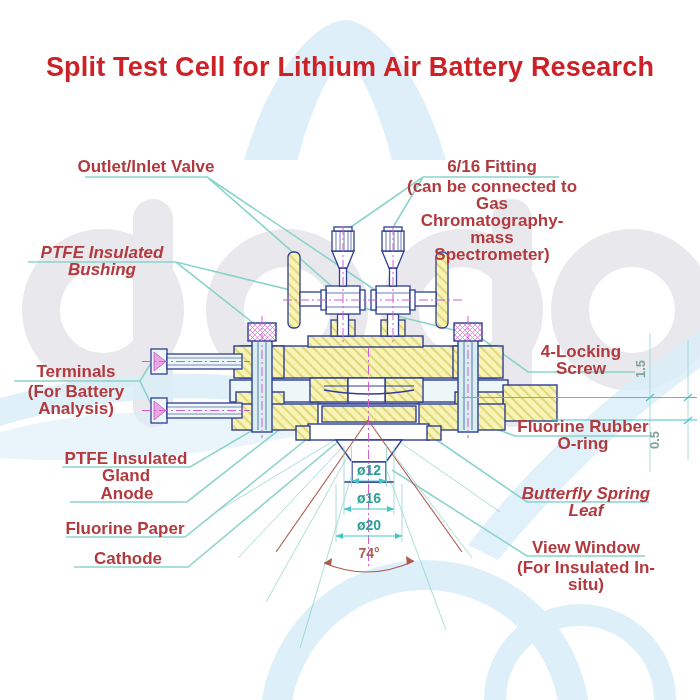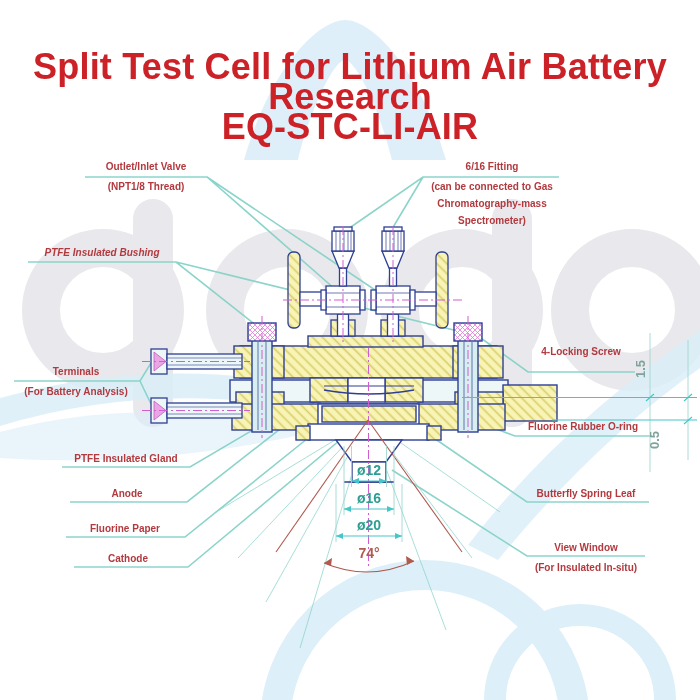--- a/index.html
+++ b/index.html
@@ -2,40 +2,40 @@
 <html><head>
 <meta charset="utf-8">
 <style>
   html,body{margin:0;padding:0;background:#ffffff;}
   #stage{position:relative;width:700px;height:700px;background:#ffffff;overflow:hidden;
          font-family:"Liberation Sans",sans-serif;}
   svg{position:absolute;left:0;top:0;}
   #watermark-svg{z-index:0;}
   #drawing-svg{z-index:1;}
   .title-wrap{position:absolute;left:0;top:52px;width:700px;text-align:center;z-index:2;}
-  .title-line{font-weight:bold;font-size:36px;line-height:30px;color:#cb2127;letter-spacing:0.2px;}
-  .lbl{position:absolute;z-index:2;color:#b2393e;font-size:10px;font-weight:bold;
+  .title-line{font-weight:bold;font-size:27px;line-height:30px;color:#cb2127;letter-spacing:0.2px;}
+  .lbl{position:absolute;z-index:2;color:#b2393e;font-size:17px;font-weight:bold;
        line-height:17px;text-align:center;}
   .lbl .ln{display:block;}
   
   #lbl-valve{left:60px;top:158px;width:172px;}
   #lbl-valve .ln2{margin-top:3px;}
   #lbl-bushing{left:22px;top:244px;width:160px;font-style:italic;}
   #lbl-terminals{left:6px;top:363px;width:140px;}
   #lbl-terminals .ln2{margin-top:3px;}
   #lbl-gland{left:56px;top:450px;width:140px;}
   #lbl-anode{left:66px;top:485px;width:122px;}
   #lbl-diaphragm{left:58px;top:520px;width:134px;}
   #lbl-cathode{left:66px;top:550px;width:124px;}
   
   #lbl-fitting{left:402px;top:158px;width:180px;}
   #lbl-fitting .ln2{margin-top:3px;}
   #lbl-locking{left:518px;top:343px;width:126px;}
   #lbl-oring{left:506px;top:418px;width:154px;}
-  #lbl-butterfly{left:516px;top:485px;width:140px;}
+  #lbl-butterfly{left:516px;top:485px;width:140px;font-style:italic;}
   #lbl-viewwindow{left:508px;top:539px;width:156px;}
   #lbl-viewwindow .ln2{margin-top:3px;}
 </style>
 </head>
 <body>
 
 <div id="stage">
 
   <svg id="watermark-svg" width="700" height="700" viewBox="0 0 700 700">
 
@@ -240,26 +240,24 @@
       <text x="369" y="503">ø16</text>
       <text x="369" y="530">ø20</text>
       <text x="369" y="558" fill="#b05a50">74°</text>
       <text transform="translate(645,378) rotate(-90)" fill="#7fa39b" font-size="13" text-anchor="start">1.5</text>
       <text transform="translate(659,449) rotate(-90)" fill="#7fa39b" font-size="13" text-anchor="start">0.5</text>
     </g>
   </svg>
 
   <div class="title-wrap">
     <div class="title-line">Split Test Cell for Lithium Air Battery Research</div>
-    <div class="title-line">EQ-STC-LI-AIR</div>
   </div>
 
   <div class="lbl" id="lbl-valve">
     <span class="ln">Outlet/Inlet Valve</span>
-    <span class="ln ln2">(NPT1/8 Thread)</span>
   </div>
   <div class="lbl" id="lbl-bushing">
     <span class="ln">PTFE Insulated Bushing</span>
   </div>
   <div class="lbl" id="lbl-terminals">
     <span class="ln">Terminals</span>
     <span class="ln ln2">(For Battery Analysis)</span>
   </div>
   <div class="lbl" id="lbl-anode">
     <span class="ln">Anode</span>

